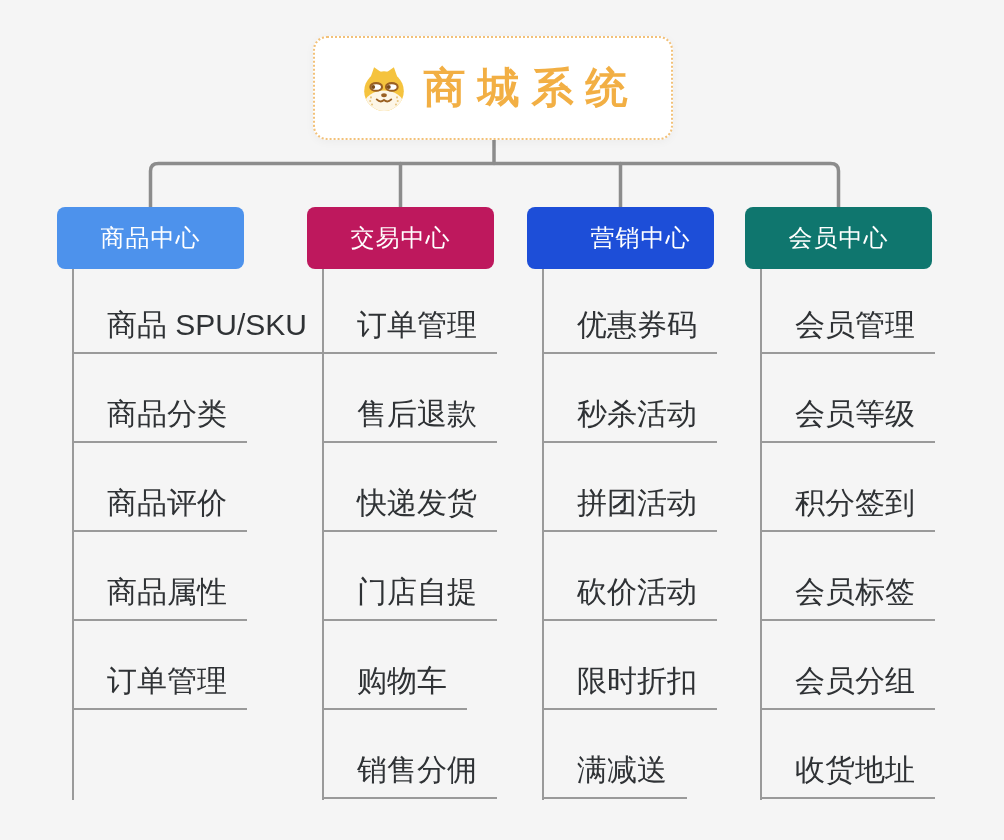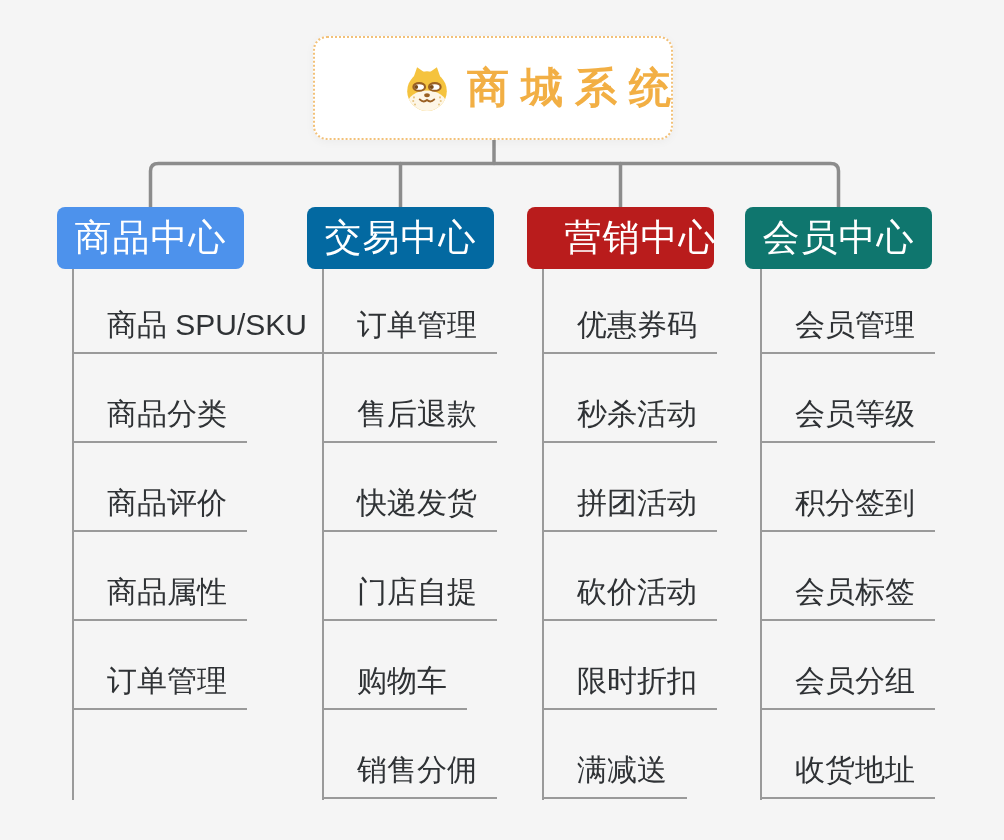--- a/index.html
+++ b/index.html
@@ -18,40 +18,40 @@
     position:absolute;left:0;top:0;width:1004px;height:840px;
     pointer-events:none;
   }
   
   .root-node{
     position:absolute;left:313px;top:36px;width:360px;height:104px;
     box-sizing:border-box;
     background:#ffffff;
     border:2px dotted #f2c179;
     border-radius:14px;
-    display:flex;align-items:center;justify-content:flex-end;gap:15px;
+    display:flex;align-items:center;justify-content:center;gap:15px;
     box-shadow:0 2px 10px rgba(0,0,0,0.04);
     cursor:default;
   }
   .root-title{
     font-size:42px;
     font-weight:700;
     letter-spacing:12px;
     margin-right:-12px;
     color:#f2af44;
     white-space:nowrap;
   }
   .root-icon{flex:0 0 auto;display:block;}
   
   .branch-header{
     position:absolute;top:207px;width:187px;height:62px;
     box-sizing:border-box;
     border-radius:8px;
     color:#ffffff;
-    font-size:37px;
+    font-size:24px;
     letter-spacing:1px;
     display:flex;align-items:center;justify-content:center;
     white-space:nowrap;
   }
   
   .branch-col{
     position:absolute;top:269px;height:531px;width:230px;
     border-left:2px solid #9a9a9a;
   }
   .leaf{
@@ -102,22 +102,22 @@
       <circle cx="10.8" cy="36.5" r="1" fill="#e7c583"></circle>
       <circle cx="12.5" cy="39.8" r="1" fill="#e7c583"></circle>
       <circle cx="36.5" cy="33" r="1" fill="#e7c583"></circle>
       <circle cx="37.2" cy="36.5" r="1" fill="#e7c583"></circle>
       <circle cx="35.5" cy="39.8" r="1" fill="#e7c583"></circle>
     </svg>
     <span class="root-title" style="color: rgb(242, 175, 68);">商城系统</span>
   </div>
 
   <div class="branch-header" style="left: 57px; background: rgb(77, 146, 236);">商品中心</div>
-  <div class="branch-header" style="left: 307px; background: #0369a1; text-align: center;">交易中心</div>
-  <div class="branch-header" style="left: 527px; background: #b91c1c; padding-left: 40px;">营销中心</div>
+  <div class="branch-header" style="left: 307px; background: #be185d; text-align: center;">交易中心</div>
+  <div class="branch-header" style="left: 527px; background: #1d4ed8; padding-left: 40px;">营销中心</div>
   <div class="branch-header" style="left: 745px; background: #0f766e;">会员中心</div>
 
   <div class="branch-col" style="left:72px">
     <div class="leaf" style="top:39px">商品 SPU/SKU</div>
     <div class="leaf" style="top:128px">商品分类</div>
     <div class="leaf" style="top:217px">商品评价</div>
     <div class="leaf" style="top:306px">商品属性</div>
     <div class="leaf" style="top:395px">订单管理</div>
   </div>
 

